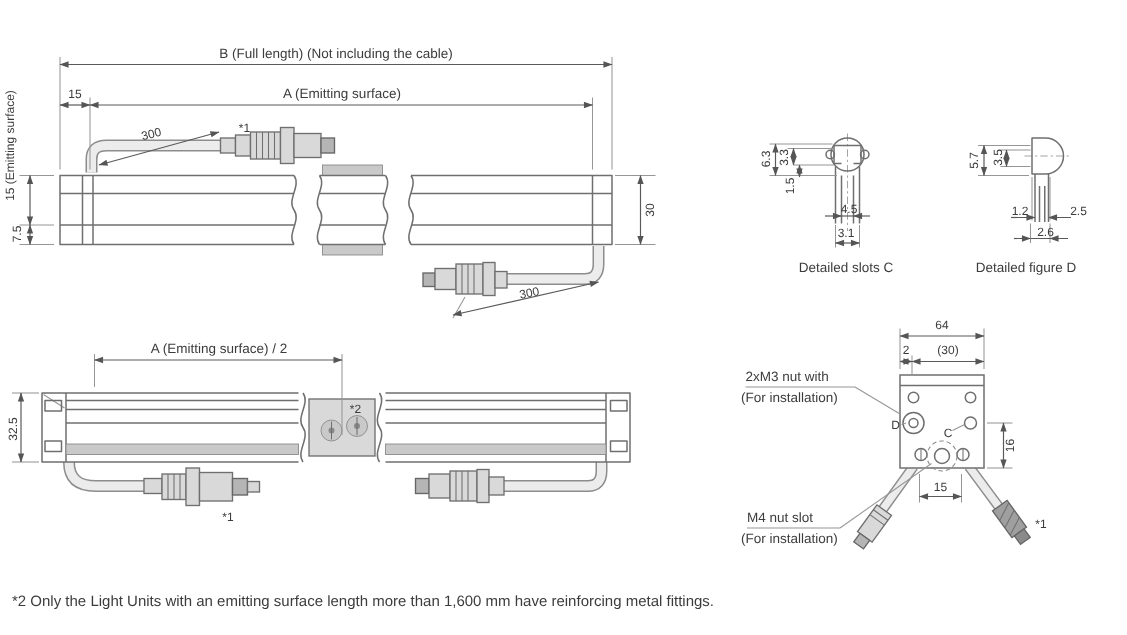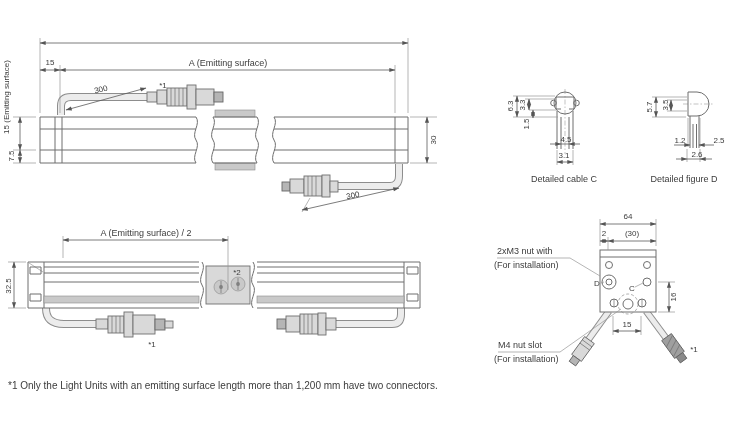--- a/index.html
+++ b/index.html
@@ -267,40 +267,41 @@
     <line class="ext" x1="641" y1="316" x2="641" y2="335"></line>
     <line class="dml" x1="613" y1="331" x2="641" y2="331" marker-start="url(#ar)" marker-end="url(#ar)"></line>
 
     <line class="ext" x1="497" y1="258" x2="570" y2="258"></line>
     <line class="ext" x1="570" y1="258" x2="600" y2="276"></line>
     <line class="ext" x1="498" y1="352" x2="560" y2="352"></line>
     <line class="ext" x1="560" y1="352" x2="621" y2="309"></line>
   </g>
 </svg>
 
+<span class="lbl lg" style="left:224px;top:36px">B (Full length) (Not including the cable)</span>
 <span class="lbl lg" style="left:228px;top:63px">A (Emitting surface)</span>
 <span class="lbl" style="left:50px;top:63px">15</span>
 <span class="lbl v" style="left:7px;top:97px">15 (Emitting surface)</span>
 <span class="lbl v" style="left:12px;top:156px">7.5</span>
 <span class="lbl v" style="left:434px;top:140px">30</span>
 <span class="lbl r14" style="left:101px;top:90px">300</span>
 <span class="lbl" style="left:163px;top:86px">*1</span>
 <span class="lbl r11" style="left:353px;top:196px">300</span>
 
 <span class="lbl lg" style="left:146px;top:233px">A (Emitting surface) / 2</span>
 <span class="lbl v" style="left:9px;top:286px">32.5</span>
 <span class="lbl" style="left:237px;top:273px">*2</span>
 <span class="lbl" style="left:152px;top:345px">*1</span>
 
 <span class="lbl v" style="left:511px;top:106px">6.3</span>
 <span class="lbl v" style="left:523px;top:105px">3.3</span>
 <span class="lbl v" style="left:527px;top:124px">1.5</span>
 <span class="lbl" style="left:566px;top:140px">4.5</span>
 <span class="lbl" style="left:564px;top:156px">3.1</span>
-<span class="lbl lg" style="left:564px;top:179px">Detailed cable C</span>
+<span class="lbl lg" style="left:564px;top:179px">Detailed slots C</span>
 
 <span class="lbl v" style="left:650px;top:107px">5.7</span>
 <span class="lbl v" style="left:666px;top:105px">3.5</span>
 <span class="lbl" style="left:680px;top:141px">1.2</span>
 <span class="lbl" style="left:719px;top:141px">2.5</span>
 <span class="lbl" style="left:697px;top:155px">2.6</span>
 <span class="lbl lg" style="left:684px;top:179px">Detailed figure D</span>
 
 <span class="lbl" style="left:628px;top:217px">64</span>
 <span class="lbl" style="left:604px;top:234px">2</span>
@@ -308,15 +309,15 @@
 <span class="lbl v" style="left:674px;top:297px">16</span>
 <span class="lbl" style="left:627px;top:325px">15</span>
 <span class="lbl" style="left:597px;top:284px">D</span>
 <span class="lbl" style="left:632px;top:289px">C</span>
 <span class="lbl" style="left:694px;top:350px">*1</span>
 <span class="lbl lg anch" style="left:497px;top:247px">2xM3 nut with</span>
 <span class="lbl lg anch" style="left:494px;top:261px">(For installation)</span>
 <span class="lbl lg anch" style="left:498px;top:341px">M4 nut slot</span>
 <span class="lbl lg anch" style="left:494px;top:355px">(For installation)</span>
 
-<span class="fn" style="left:8px;top:380px">*1 Only the Light Units with an emitting surface length more than 1,200 mm have two connectors.</span>
+<span class="fn" style="left:8px;top:396px">*2 Only the Light Units with an emitting surface length more than 1,600 mm have reinforcing metal fittings.</span>
 
 </div>
 
 </body></html>

